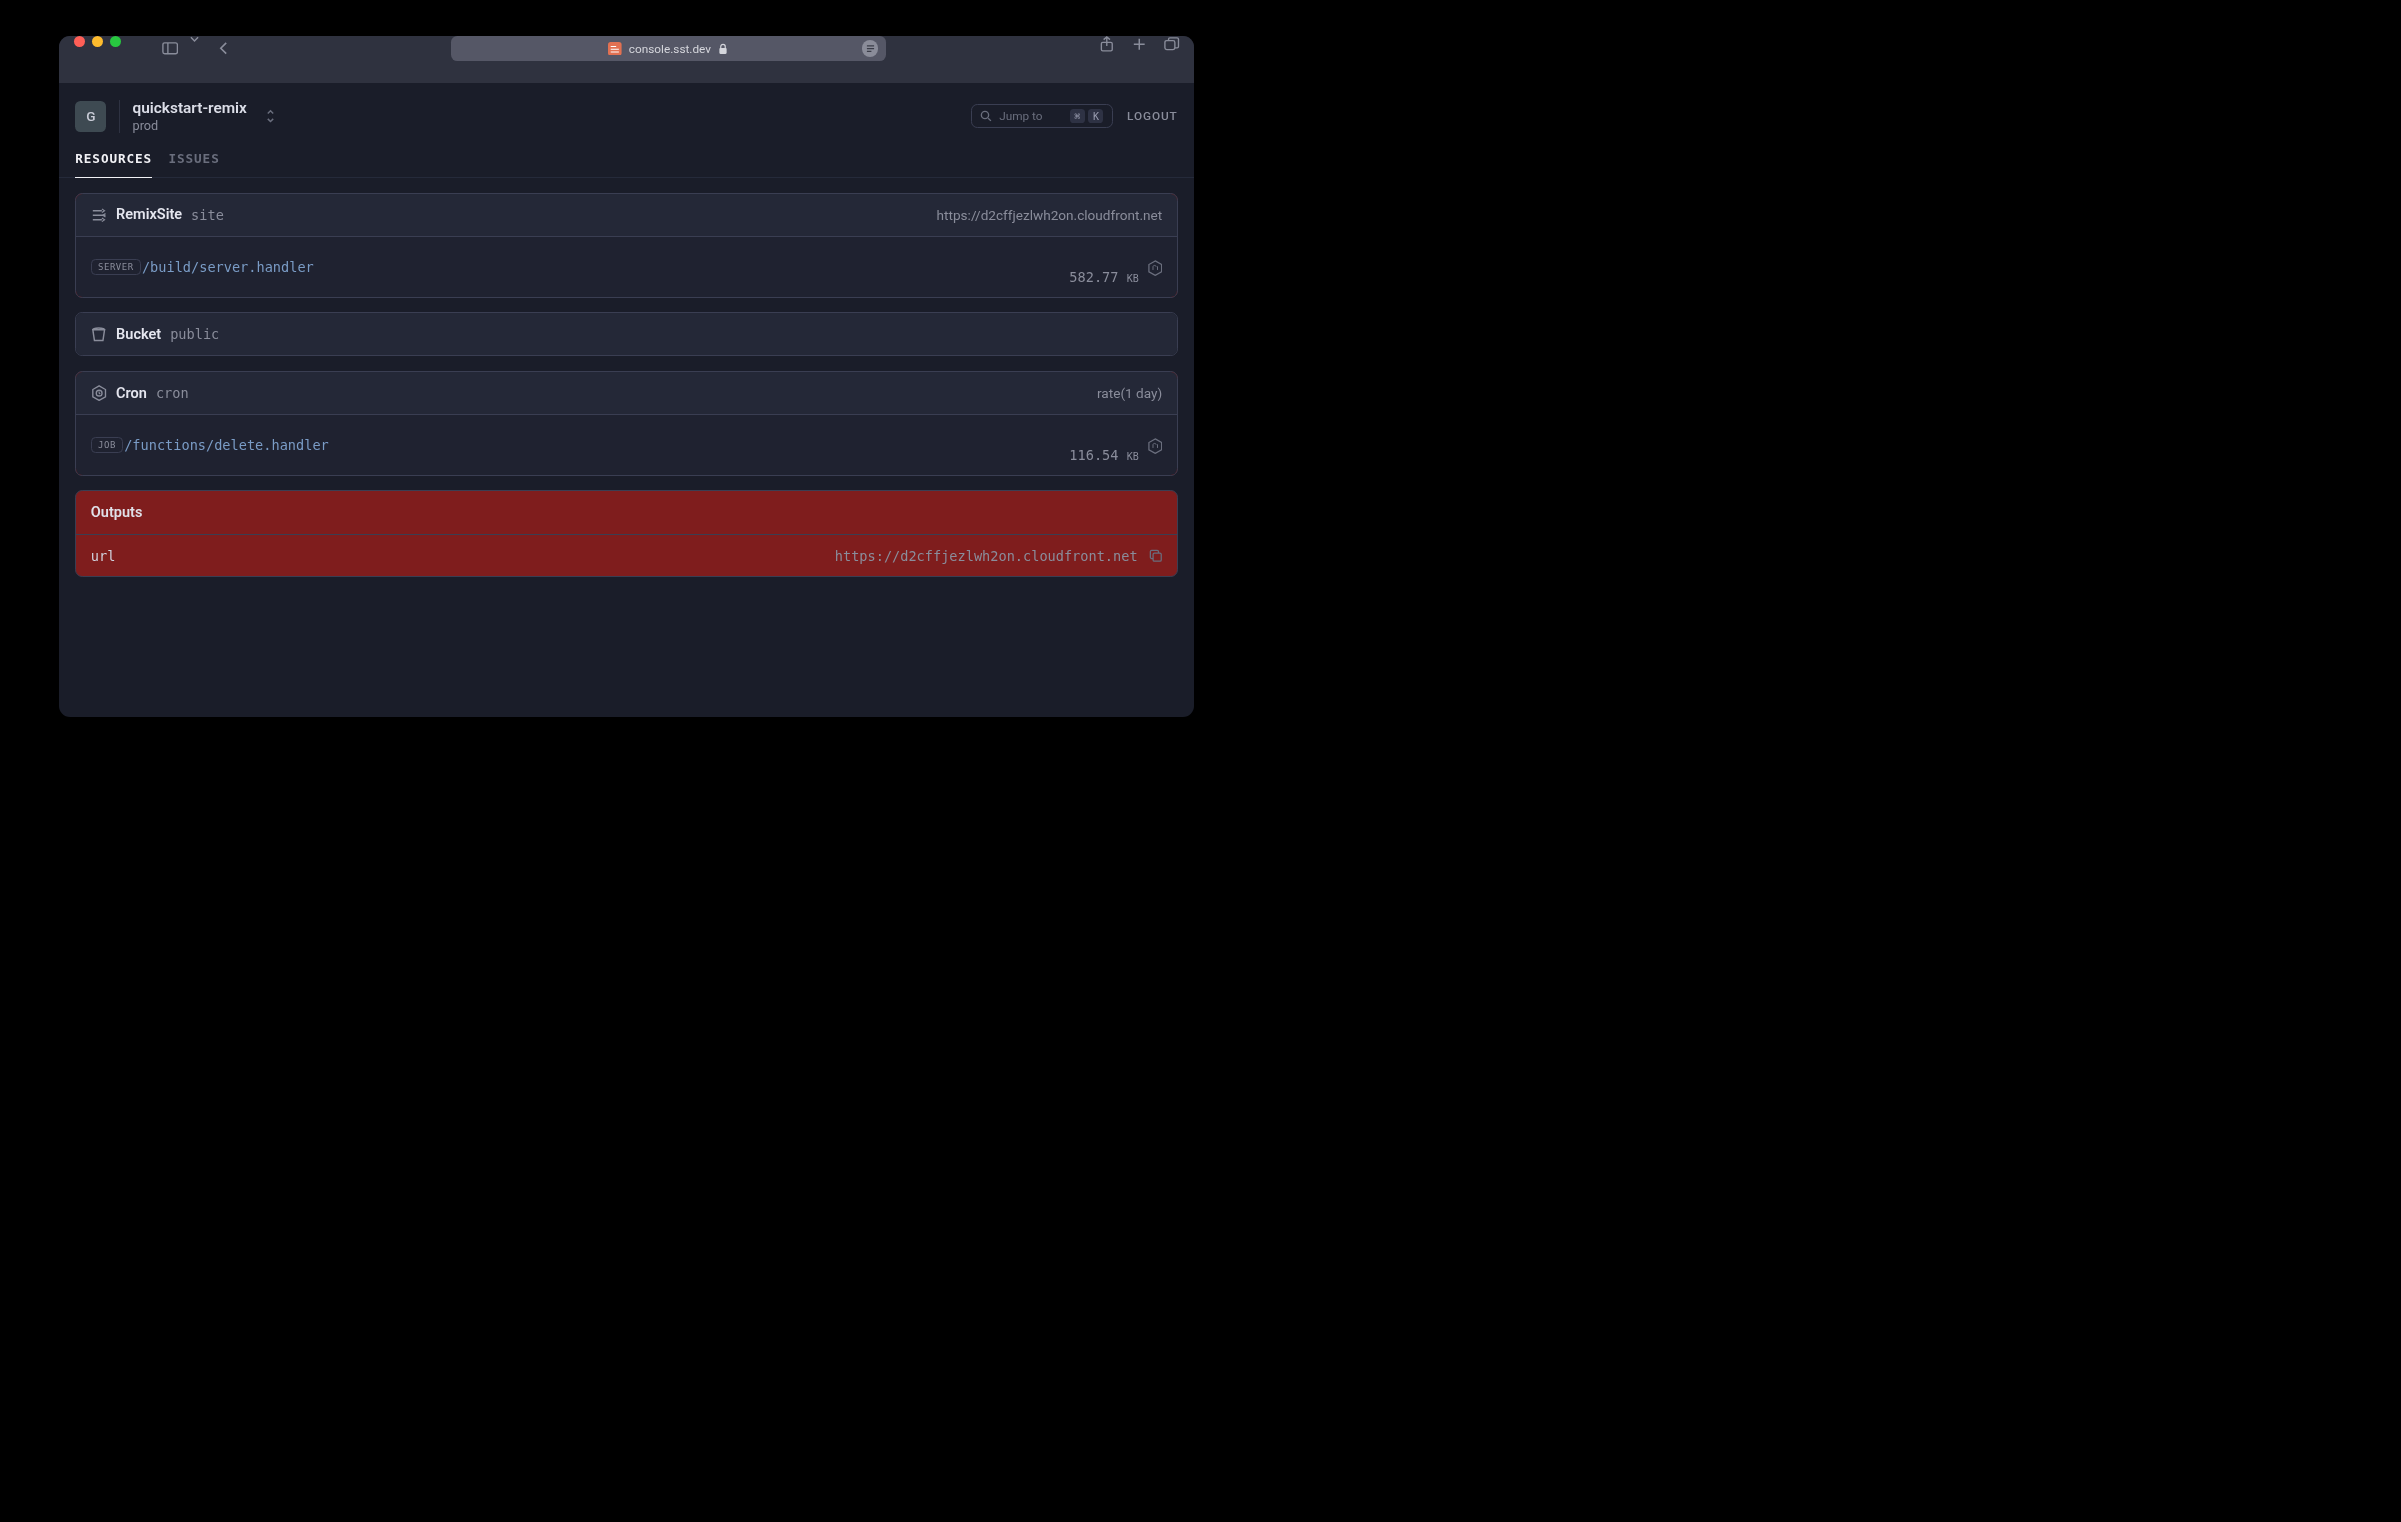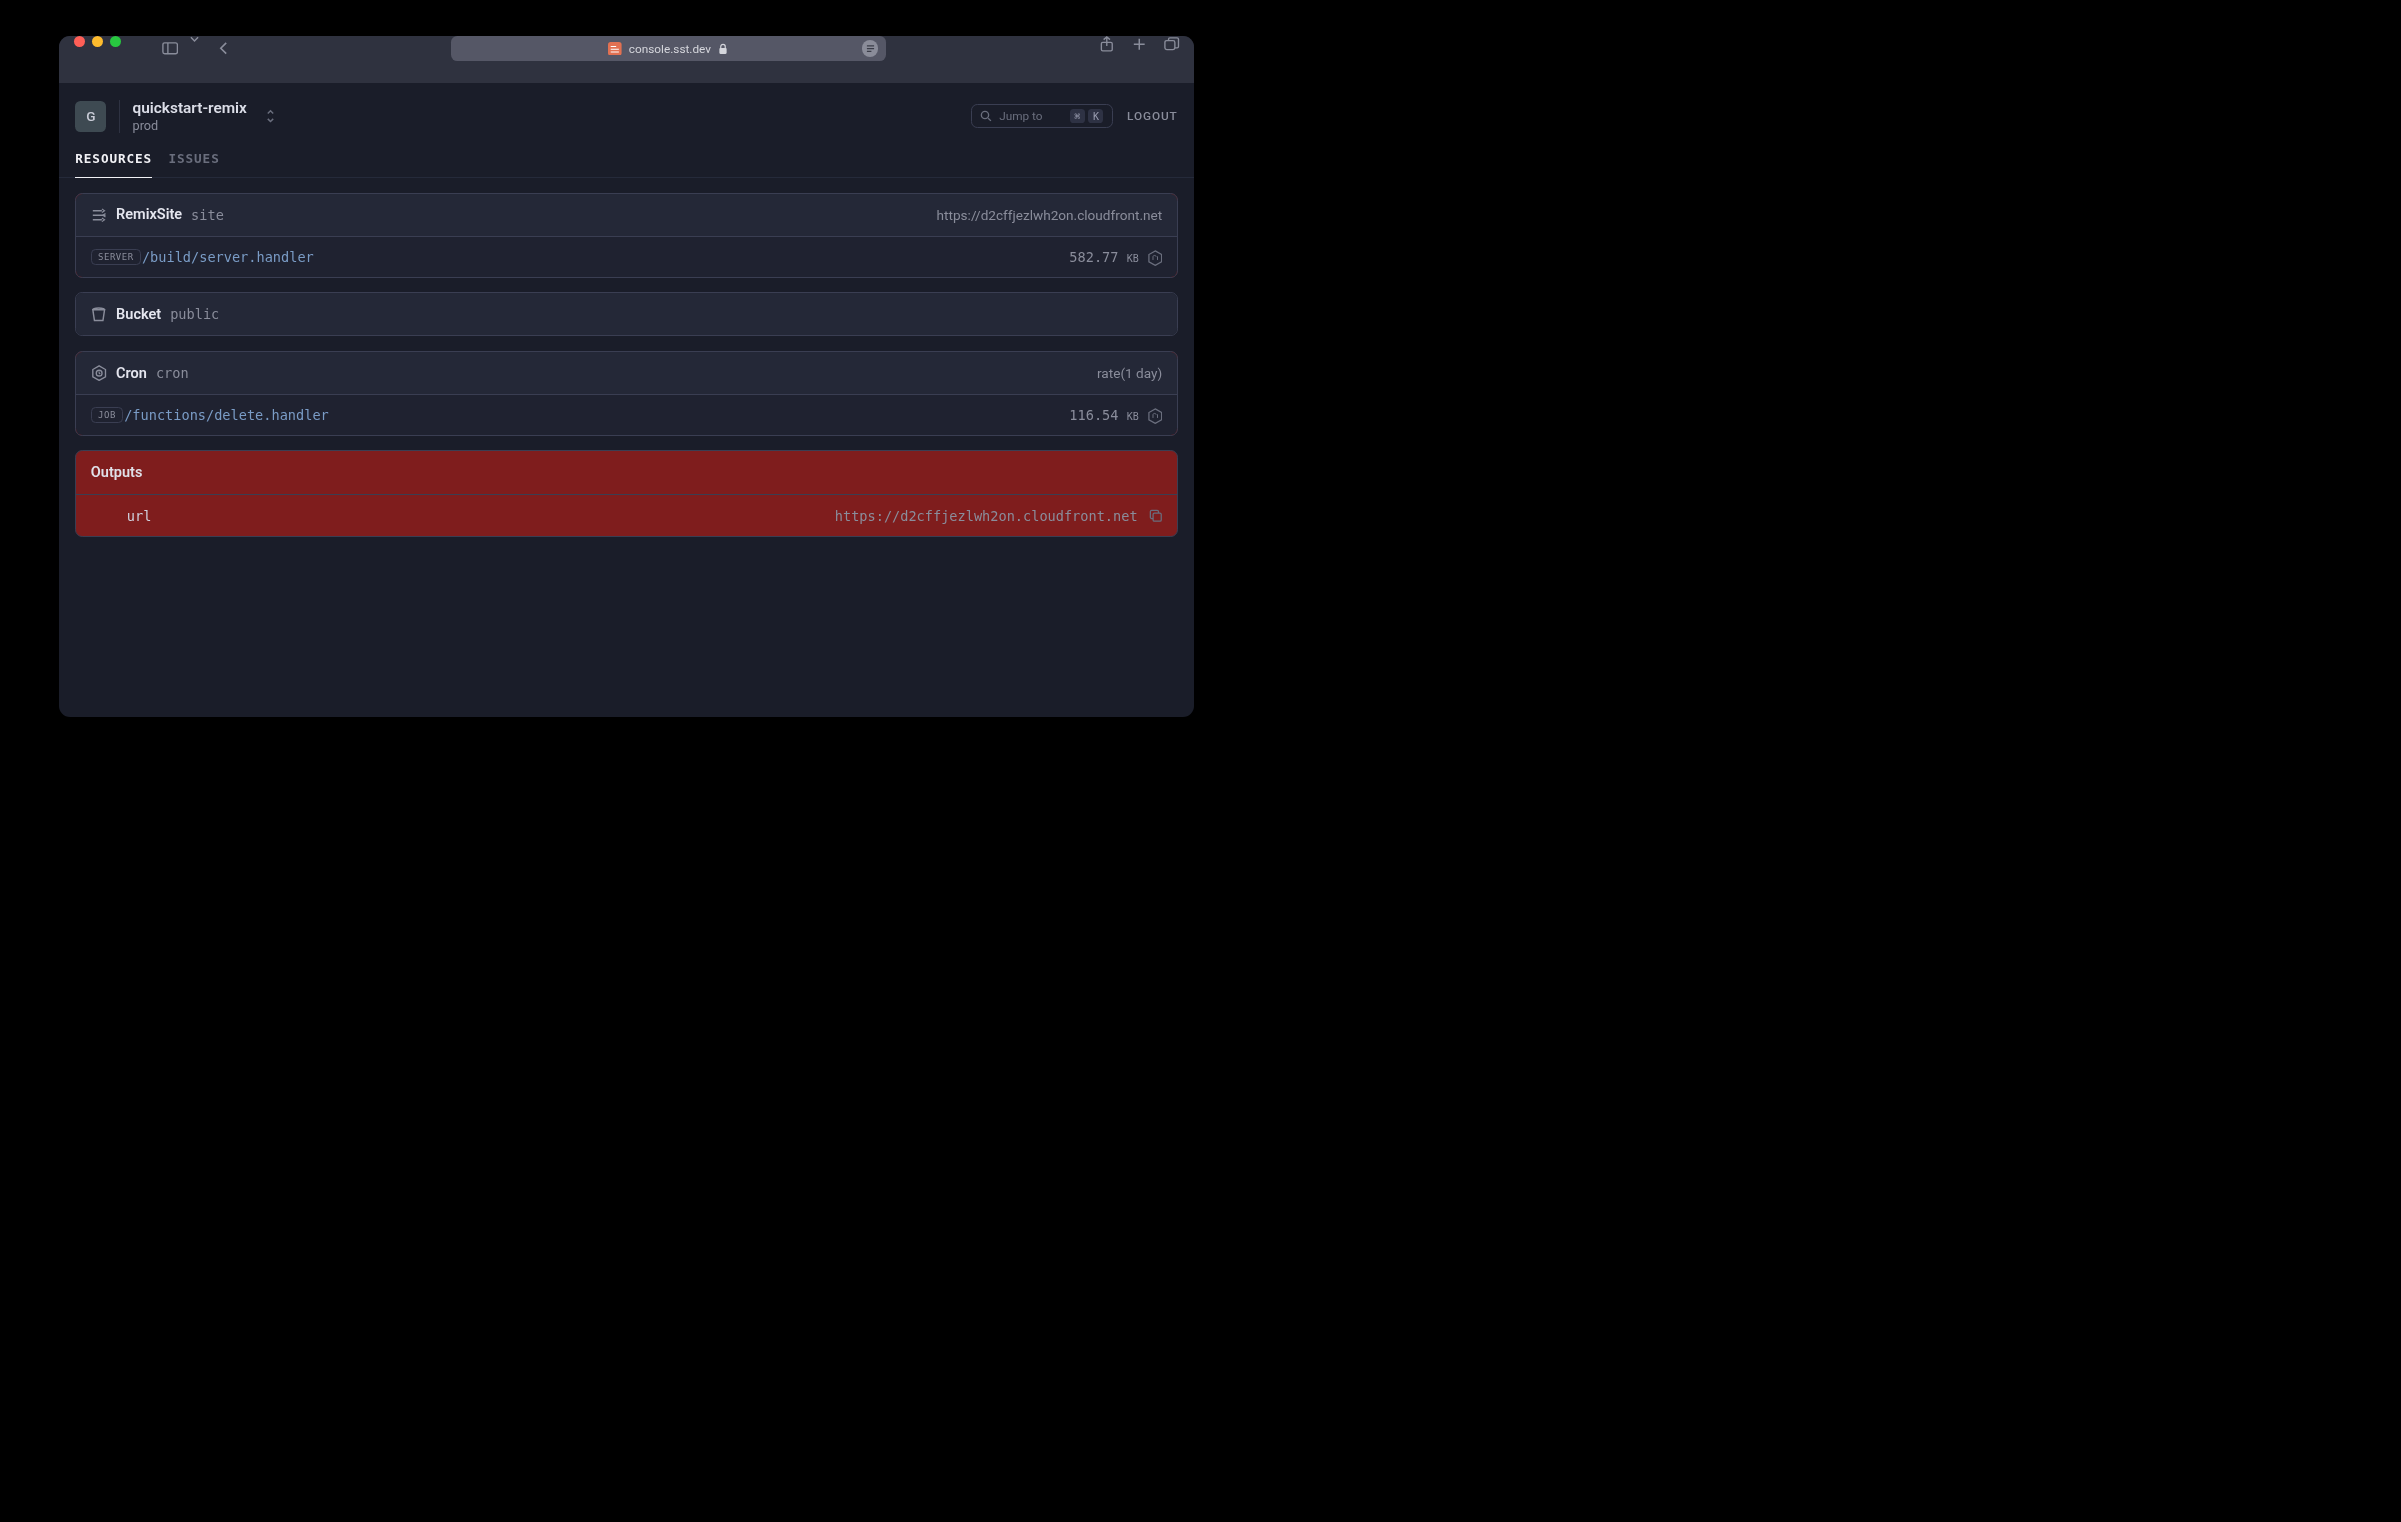--- a/index.html
+++ b/index.html
@@ -272,20 +272,21 @@
   .row-right {
     margin-left:auto;
     display:flex;
     align-items:center;
     gap:9px;
   }
   .size {
     font-family: ui-monospace, Menlo, monospace;
     font-size:13.6px;
     color:var(--text-dim);
+    margin-top:20px;
   }
   .size .unit { font-size:10px; }
   .runtime-icon {
     width:14.5px;height:14.5px;
     color:var(--text-dimmer);
   }
   
   .outputs-head {
     padding:12.7px 14.5px;
     font-weight:600;
@@ -294,21 +295,20 @@
   .output-row {
     display:flex;
     align-items:center;
     padding:12.7px 14.5px;
     border-top:0.9px solid var(--border);
   }
   .out-key {
     font-family: ui-monospace, Menlo, monospace;
     font-size:13.6px;
     color:#d0d2de;
-    margin-left:36px;
   }
   .out-val {
     margin-left:auto;
     font-family: ui-monospace, Menlo, monospace;
     font-size:13.6px;
     color:var(--text-dim);
     display:flex;
     align-items:center;
     gap:11px;
   }

